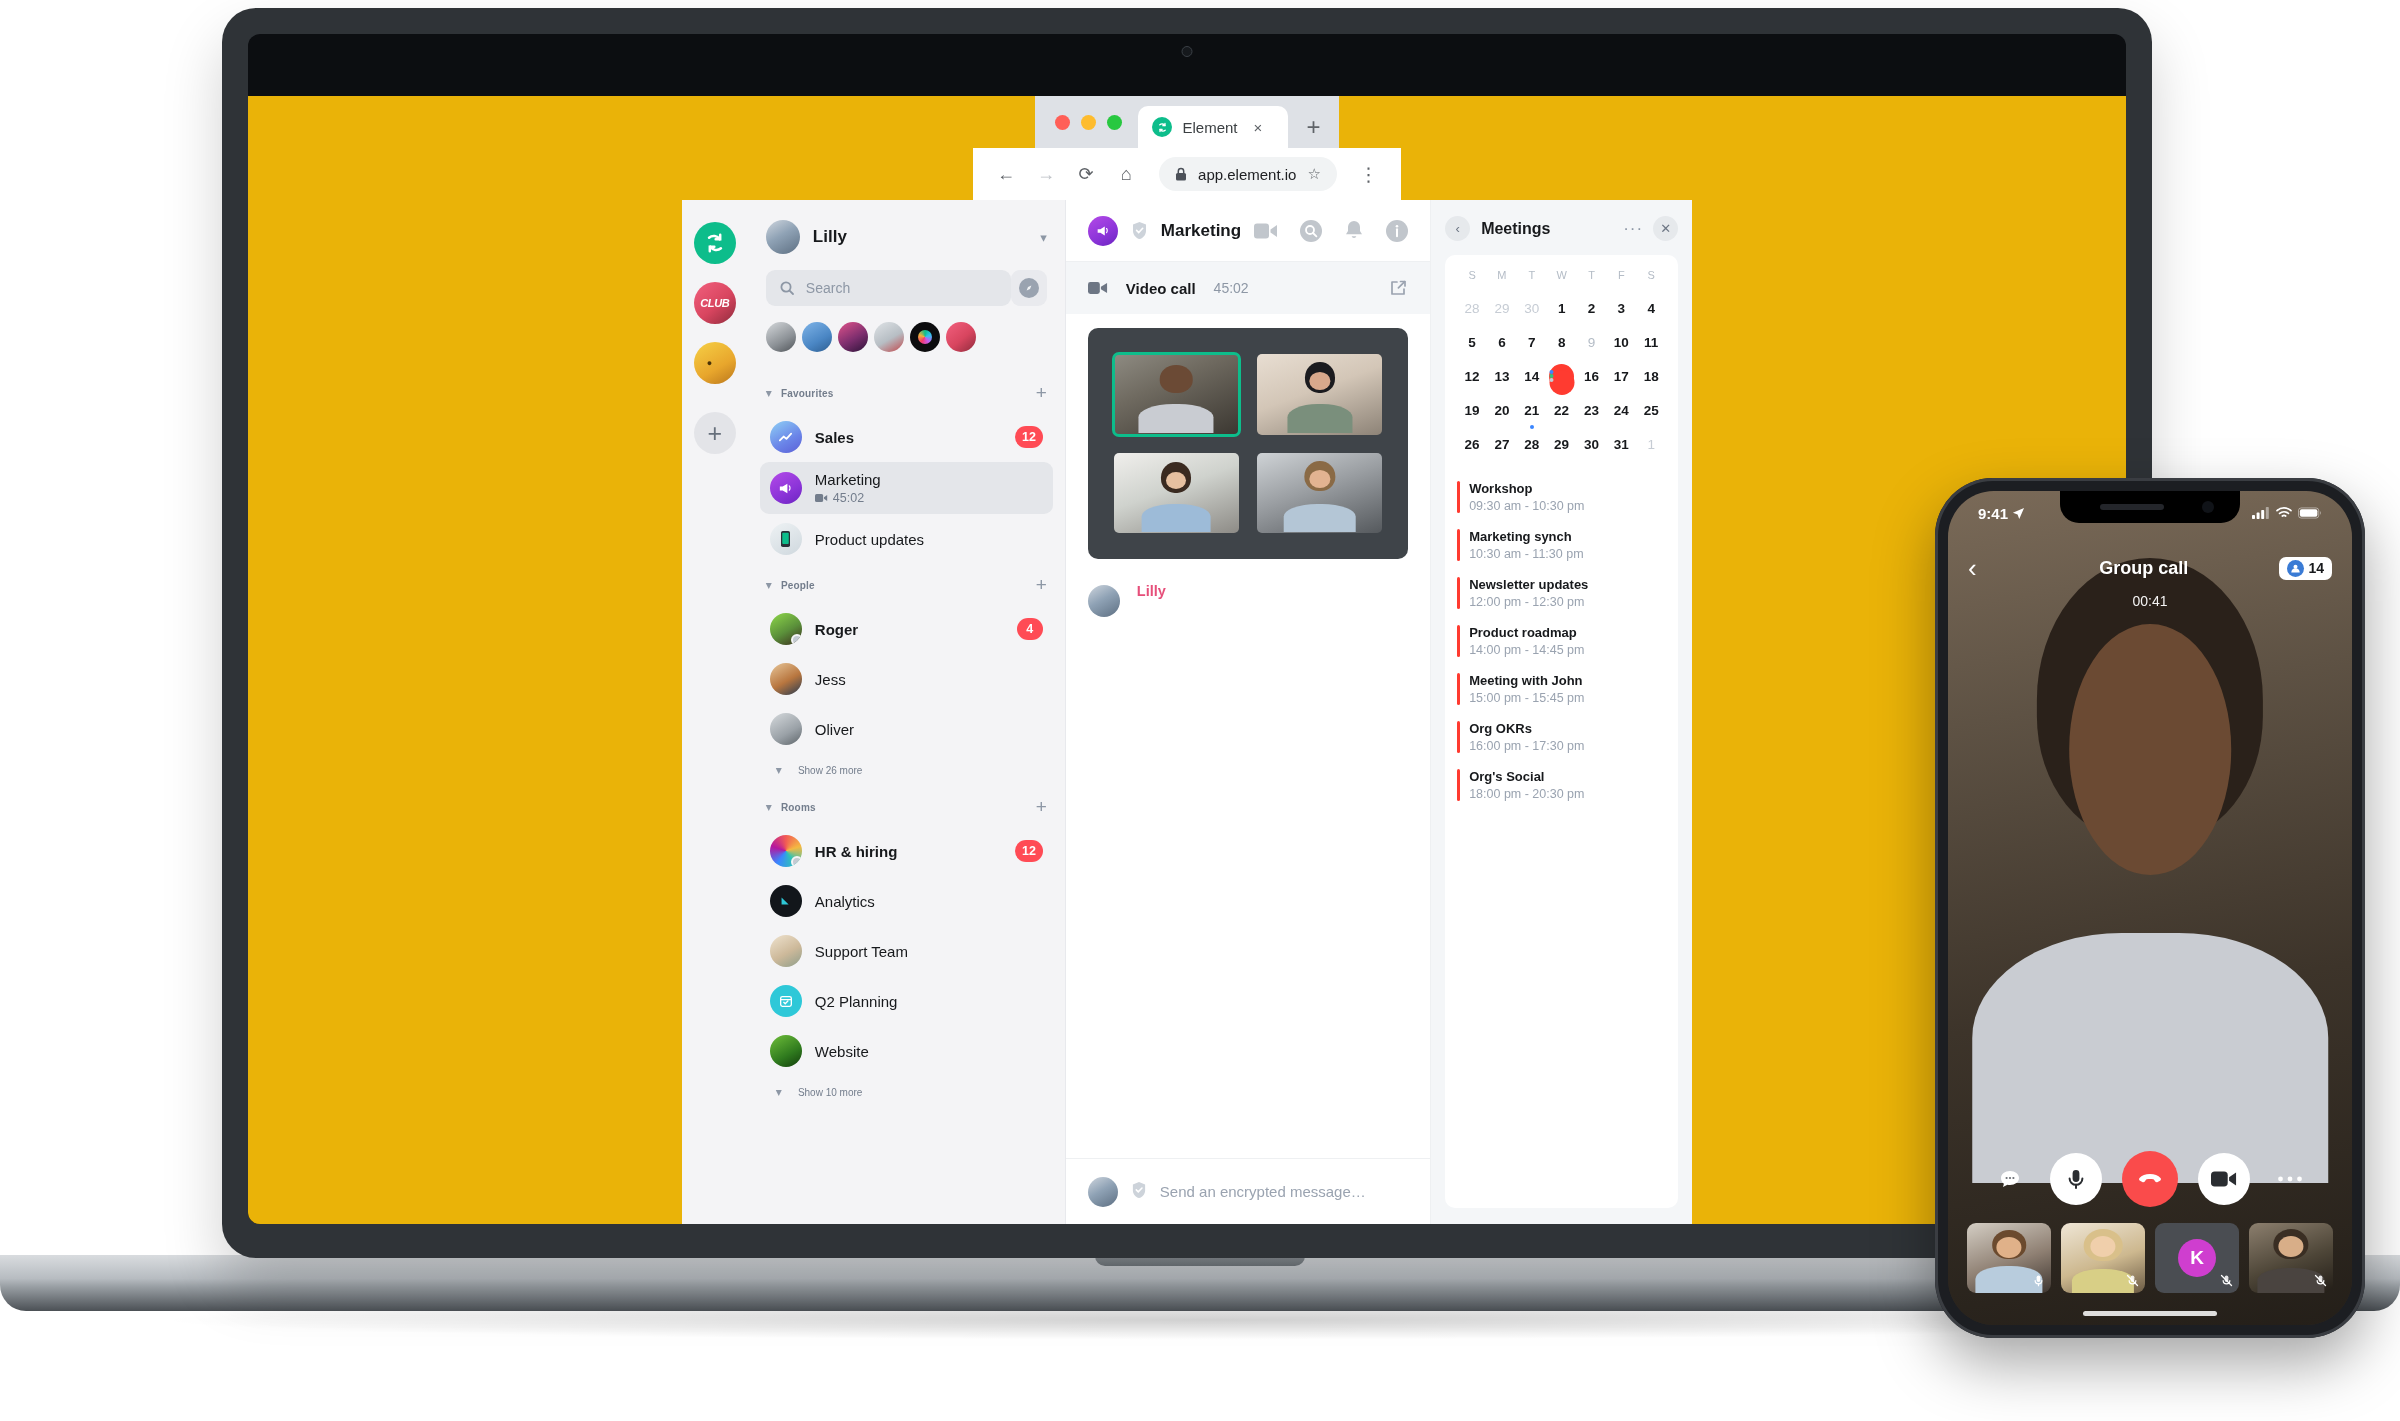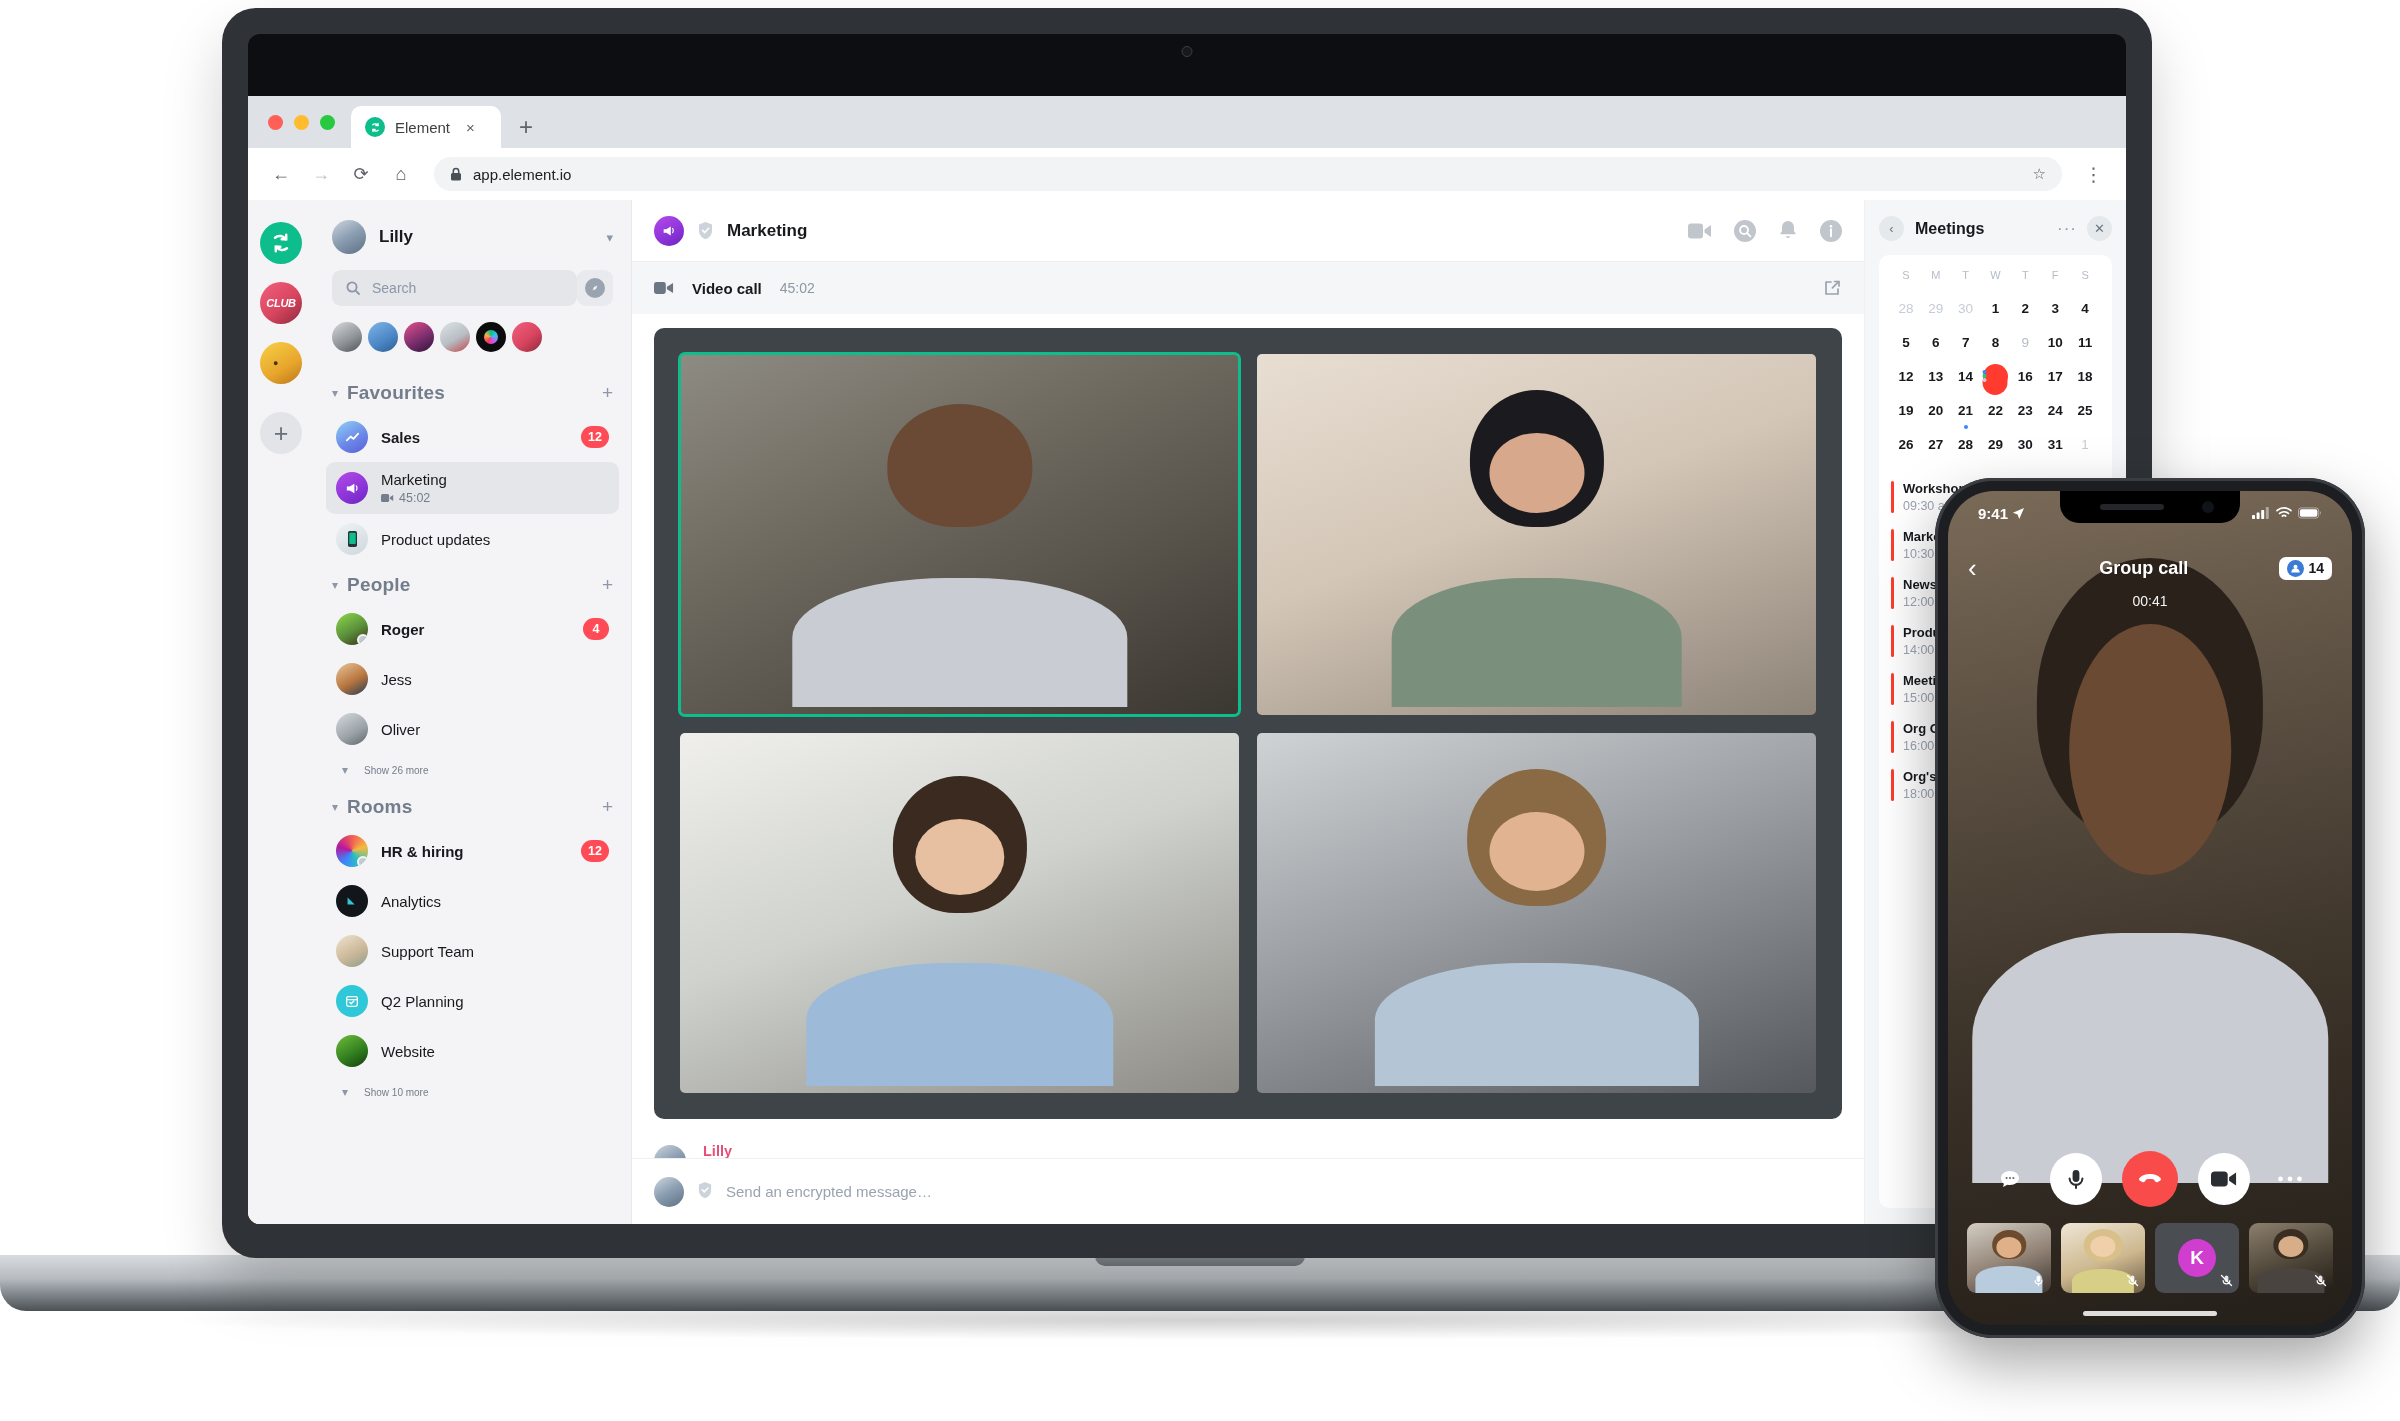--- a/index.html
+++ b/index.html
@@ -20,21 +20,21 @@
     background:linear-gradient(180deg,#d9dcdf 0%,#b7bcc1 42%,#9aa0a5 56%,#4b5055 100%);
     border-radius:0 0 26px 26px; }
   .laptop-base::after{ content:""; position:absolute; left:50%; top:0;
     transform:translateX(-50%); width:210px; height:11px;
     background:linear-gradient(180deg,#8e9499,#70777c); border-radius:0 0 10px 10px;}
   .laptop-shadow { position:absolute; left:150px; top:1300px; width:2120px; height:40px;
     background:radial-gradient(ellipse at center, rgba(0,0,0,.16), rgba(0,0,0,0) 70%); }
 
   
   .browser { position:absolute; left:0; top:62px; width:100%; height:calc(100% - 62px);
-    background:#eab308; border-radius:0; overflow:hidden; display:flex; flex-direction:column; }
+    background:#eab308; border-radius:0; overflow:hidden; display:flex; flex-direction:column;align-items:center; }
   .tabstrip { height:52px; background:#dee1e6; display:flex; align-items:flex-end;
     padding-left:18px; gap:0; flex:0 0 52px; }
   .traffic { display:flex; gap:11px; align-items:center; height:52px; padding:0 16px 0 2px; }
   .dot { width:15px; height:15px; border-radius:50%; }
   .dot.r{background:#ff5f57;} .dot.y{background:#febc2e;} .dot.g{background:#28c840;}
   .tab { display:flex; align-items:center; gap:10px; height:42px; padding:0 14px;
     background:#fff; border-radius:10px 10px 0 0; min-width:150px; }
   .tab-fav { width:20px; height:20px; border-radius:50%;
     background:#0dbd8b; display:flex; align-items:center; justify-content:center; }
   .tab-fav svg{ width:13px; height:13px; }
@@ -98,21 +98,21 @@
   .dm3{background:linear-gradient(150deg,#e0538b,#7d2e6e 55%,#2b1338);}
   .dm4{background:linear-gradient(150deg,#dfe3e6,#b7bec4 55%,#c0464a);}
   .dm5{background:#0c0c0e; position:relative;}
   .dm5::after{content:""; position:absolute; left:8px; top:8px; width:14px; height:14px;
     border-radius:50%; background:conic-gradient(#0dbd8b,#37c0f2,#c75cf0,#f4396b,#f4b13b,#0dbd8b);}
   .dm6{background:linear-gradient(140deg,#f2607e,#d8455f 55%,#8e2b3c);}
 
   .rl-scroll { flex:1; overflow:hidden; padding:0 12px; }
   .sec-head { display:flex; align-items:center; gap:9px; padding:10px 6px 8px 6px; }
   .sec-chev { color:#8d97a5; font-size:12px; }
-  .sec-title { font-size:19px; color:#737d8c; font-weight:600; letter-spacing:.2px;}
+  .sec-title { font-size:10px; color:#737d8c; font-weight:600; letter-spacing:.2px;}
   .sec-plus { margin-left:auto; color:#8d97a5; font-size:19px; font-weight:300; cursor:pointer;}
 
   .room { display:flex; align-items:center; gap:13px; padding:9px 10px;
     border-radius:9px; cursor:pointer; }
   .room.sel { background:#e4e6ea; }
   .room-av { width:32px; height:32px; border-radius:50%; flex:0 0 32px; position:relative;
     display:flex; align-items:center; justify-content:center; overflow:hidden;}
   .room-name { font-size:15px; color:#17191c; }
   .room.bold .room-name { font-weight:bold; }
   .room-sub { font-size:12.5px; color:#737d8c; display:flex; align-items:center; gap:5px; margin-top:2px;}

